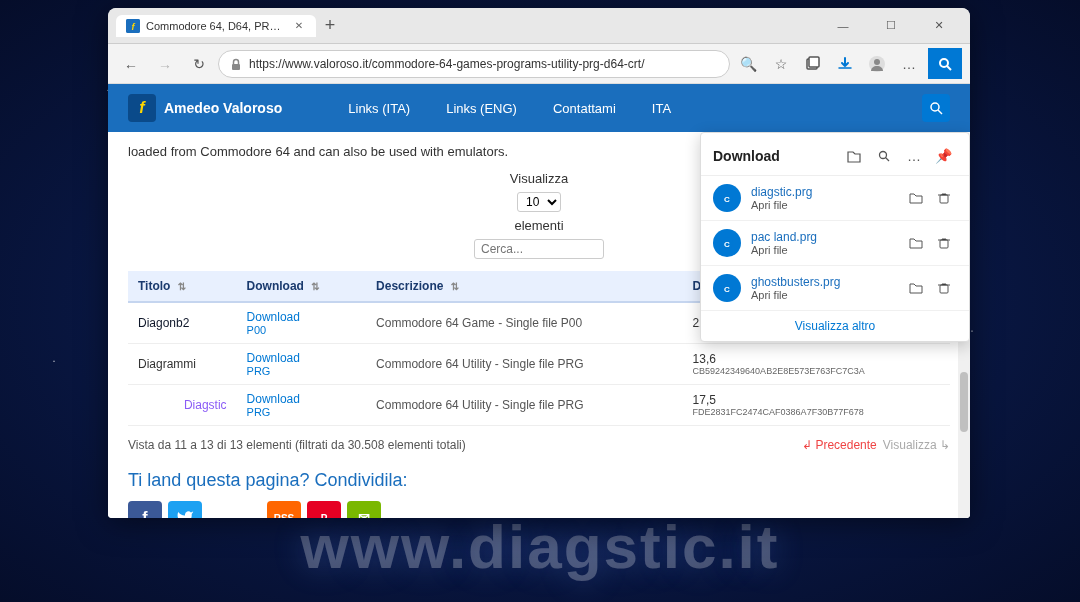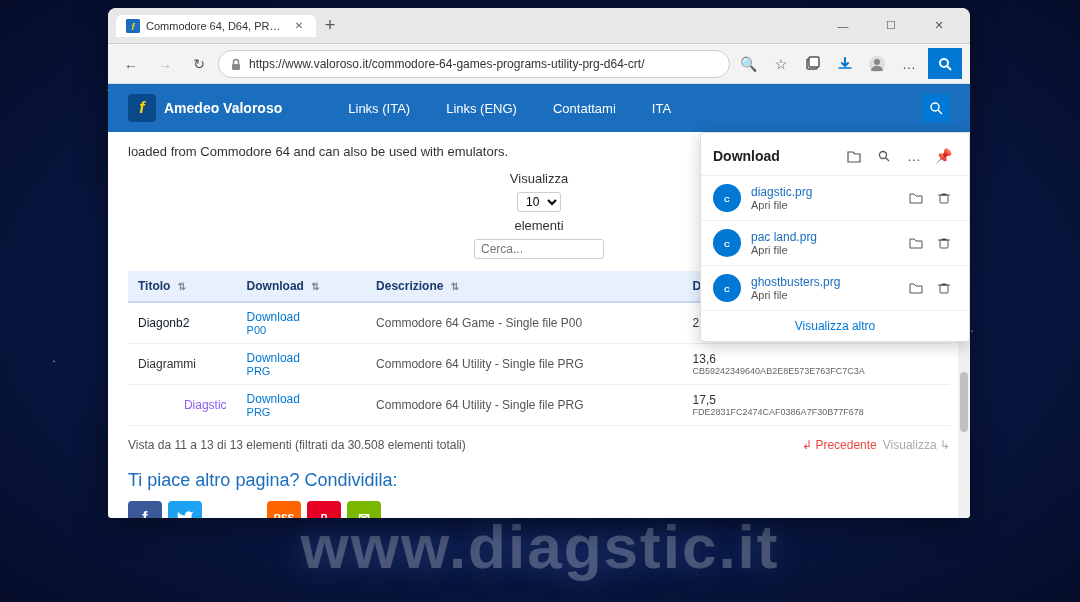--- a/index.html
+++ b/index.html
@@ -722,21 +722,21 @@
           <a class="pagination-link">
             ↲ <span>Precedente</span>
           </a>
           <a class="pagination-link disabled">
             <span>Visualizza</span> ↳
           </a>
         </div>
       </div>
 
       <div class="share-section">
-        <div class="share-title">Ti piace altro pagina? Condividila:</div>
+        <div class="share-title">Ti land questa pagina? Condividila:</div>
         <div class="social-icons">
           <div class="social-icon" style="background:#3b5998;">f</div>
           <div class="social-icon" style="background:#1da1f2;">
             <svg width="18" height="18" viewBox="0 0 24 24" fill="white">
                 <path d="M23 3a10.9 10.9 0 01-3.14 1.53 4.48 4.48 0 00-7.86 3v1A10.66 10.66 0 013 4s-4 9 5 13a11.64 11.64 0 01-7 2c9 5 20 0 20-11.5a4.5 4.5 0 00-.08-.83A7.72 7.72 0 0023 3z"></path>
               </svg>
           </div>
           <div class="social-icon" style="background:#0077b5;margin-top:20px;">in</div>
           <div class="social-icon" style="background:#ff6600; font-size:10px;margin-left:19px;">RSS</div>
           <div class="social-icon" style="background:#e60023; font-size:10px;">P</div>

